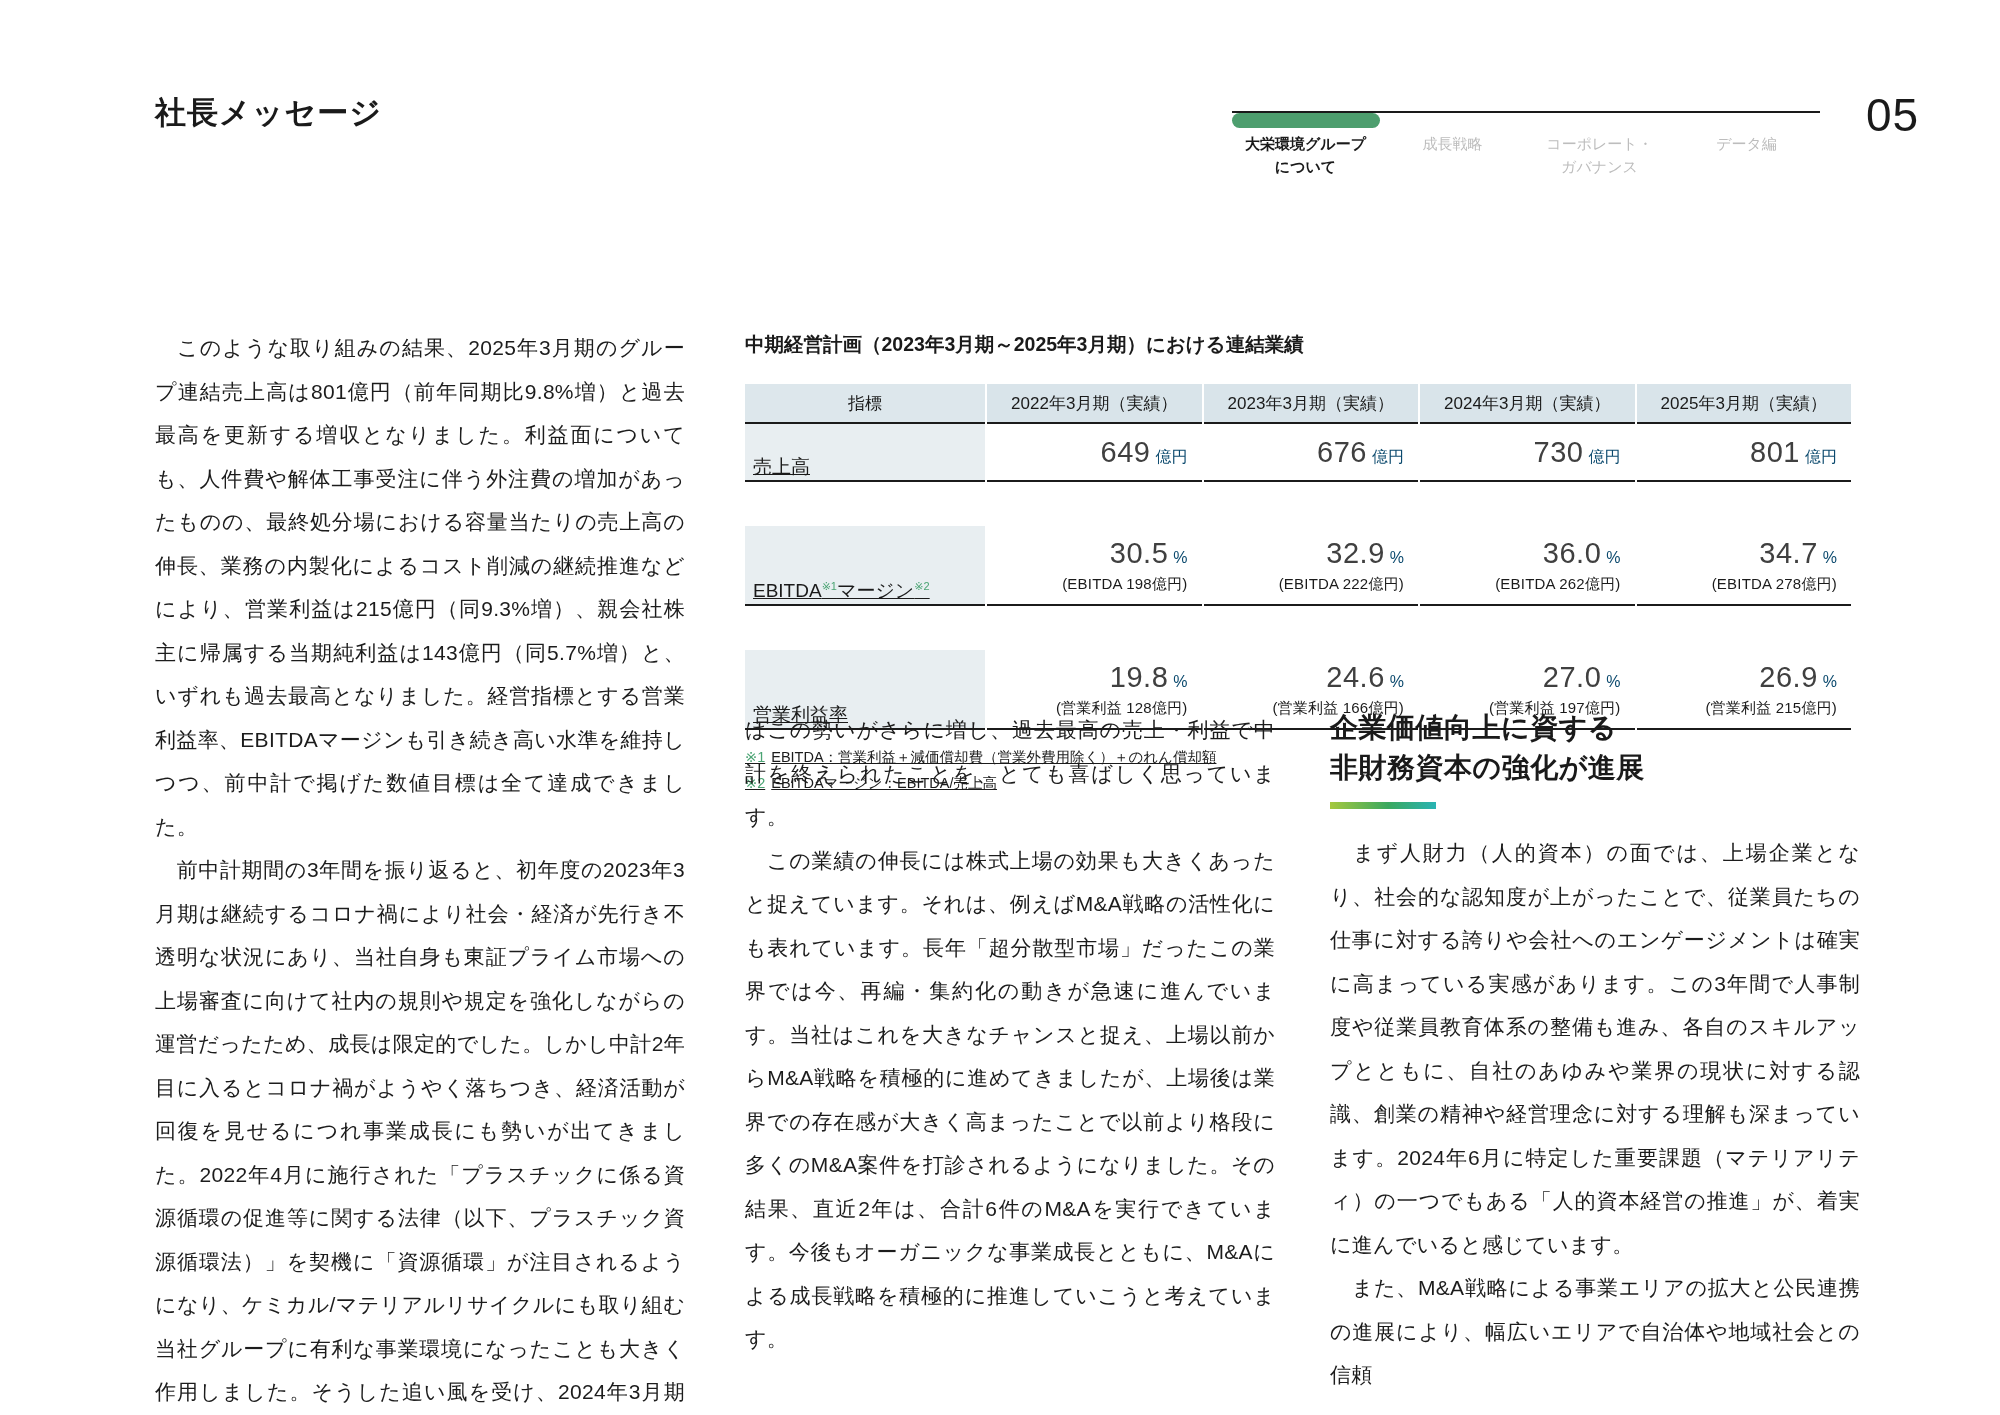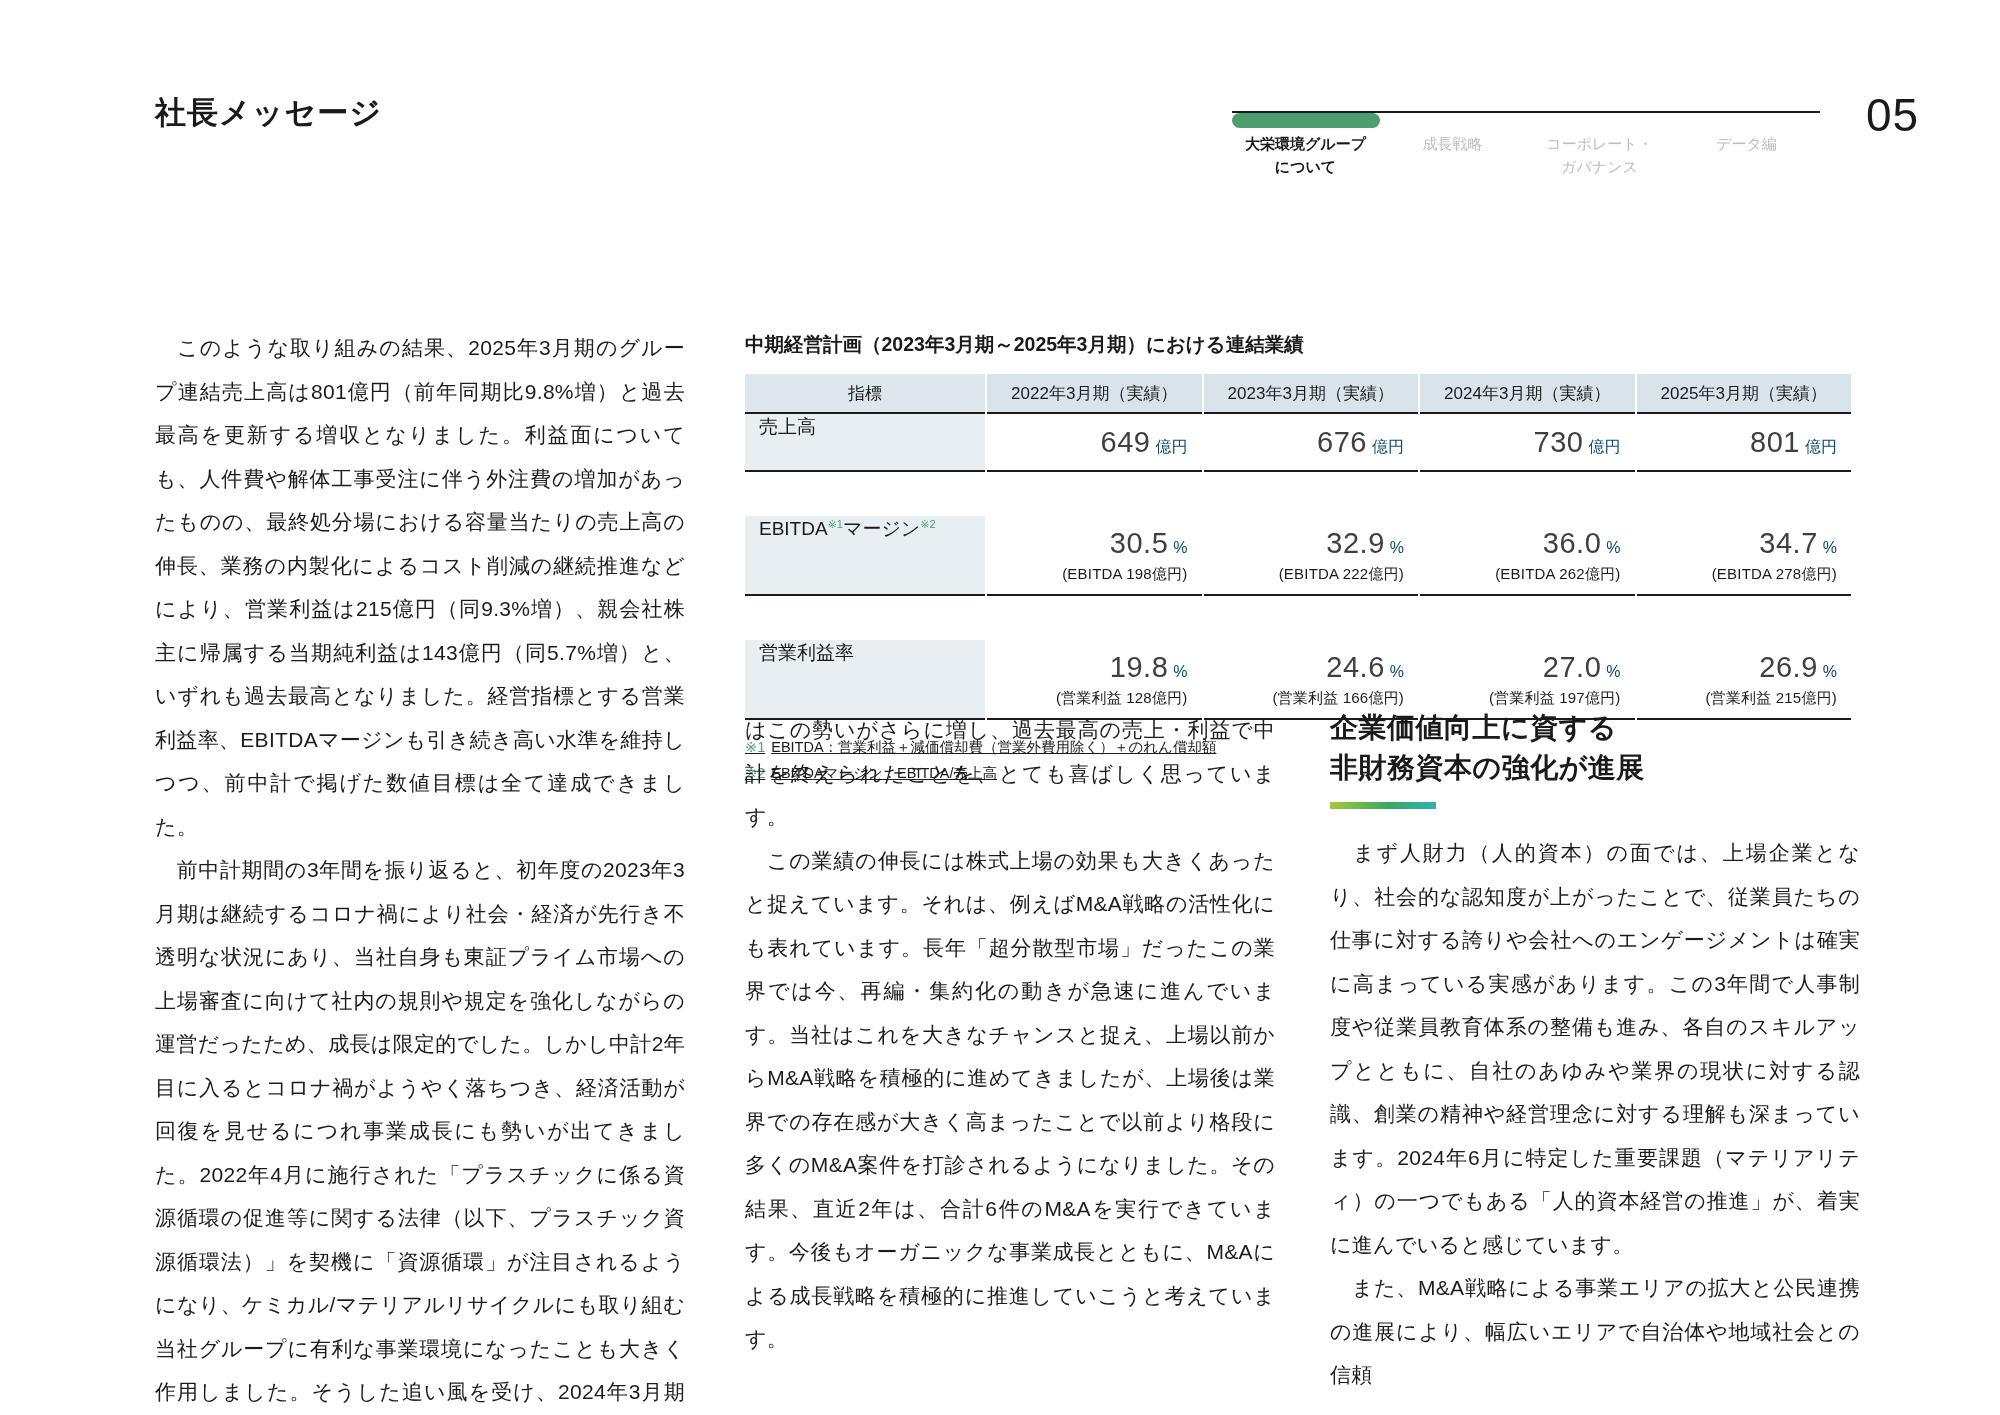--- a/index.html
+++ b/index.html
@@ -36,34 +36,34 @@
     font-size:28px;font-weight:700;line-height:40px;color:#1a1a1a;
     white-space:pre-line;letter-spacing:0.5px;
   }
   .gradient-bar{
     width:106px;height:7px;margin-top:14px;
     background:linear-gradient(90deg,#a5c83e 0%,#3aa85f 55%,#29b3b3 100%);
   }
   .col-right .paras{margin-top:22px;}
   
   .table-section{position:absolute;left:745px;top:331px;width:1106px;}
-  .table-title{font-size:19.5px;font-weight:700;line-height:26px;margin-bottom:17px;color:#1a1a1a;}
+  .table-title{font-size:19.5px;font-weight:700;line-height:26px;margin-bottom:27px;color:#1a1a1a;}
   .fin-table{display:flex;flex-direction:column;width:1106px;}
   .trow{display:flex;gap:2px;}
   .tcell{border-bottom:2px solid #1b1b1b;box-sizing:border-box;}
   .labelcol{width:240px;flex:none;background:#e8eef1;}
   .datacol{flex:1;}
   .hcell{
     height:40px;display:flex;align-items:center;justify-content:center;
     background:#d9e4ea;font-size:17px;color:#1a1a1a;
   }
   .hcell.labelcol{background:#dde7ec;}
   .rowlabel{
-    display:flex;align-items:flex-start;padding-left:14px;
-    font-size:19px;color:#1a1a1a;
+    display:flex;align-items:flex-end;padding-left:8px;
+    font-size:19px;color:#1a1a1a;text-decoration:underline;
   }
   .green-sup{color:#4aa473;font-size:11px;vertical-align:super;line-height:0;}
   .vcell{
     background:#ffffff;display:flex;flex-direction:column;justify-content:center;
     align-items:flex-end;padding-right:14px;
   }
   .row-short .tcell{height:58px;}
   .row-tall .tcell{height:80px;margin-top:44px;}
   .vmain{display:flex;align-items:baseline;}
   .vnum{font-size:29px;color:#404040;letter-spacing:0.5px;}

